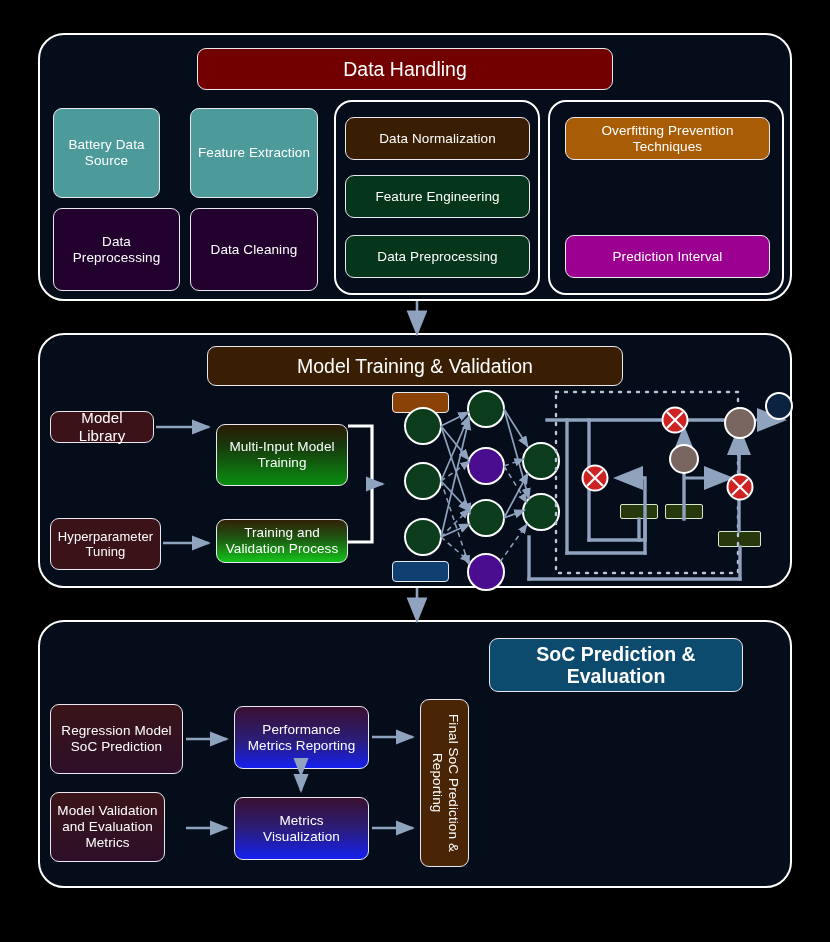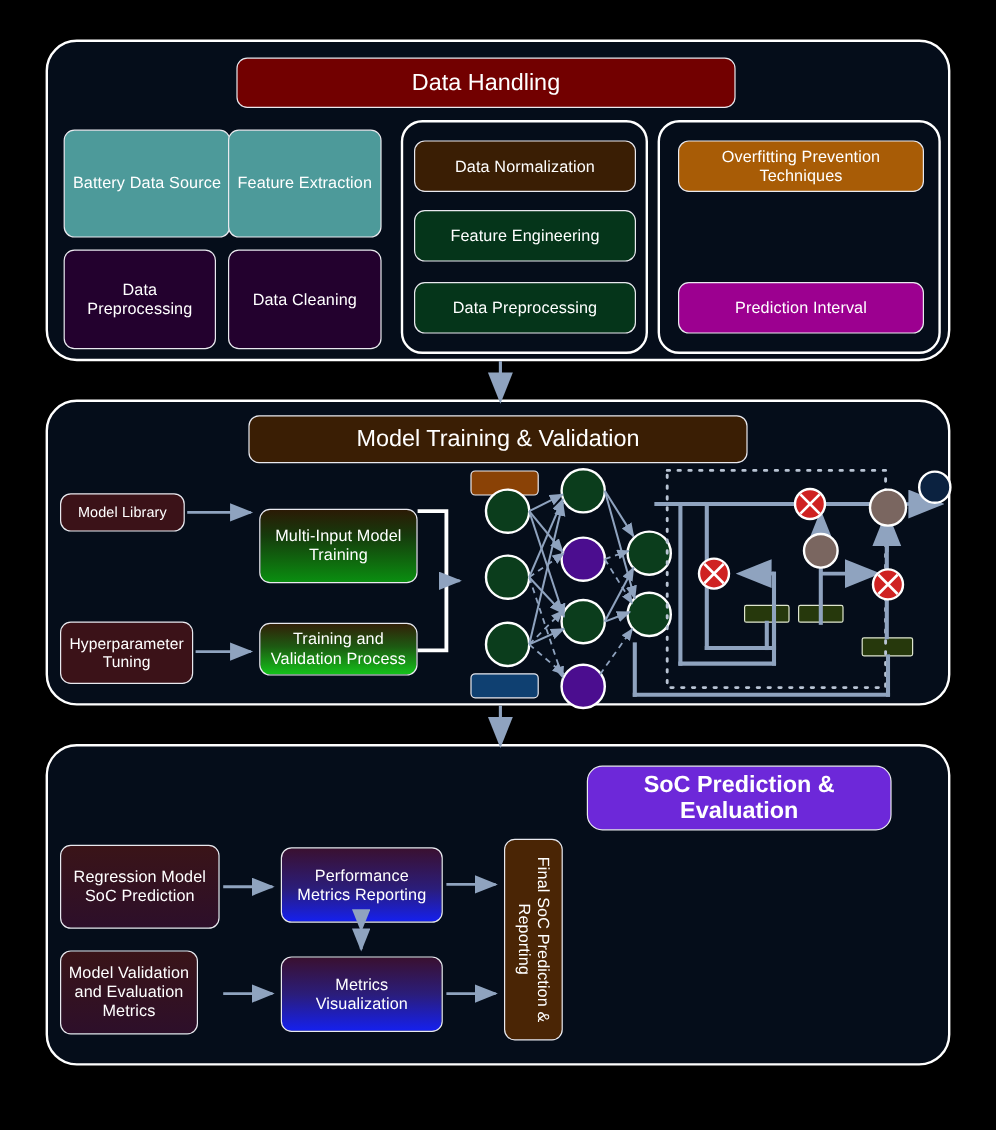--- a/index.html
+++ b/index.html
@@ -50,21 +50,21 @@
   }
 
   
   .c-darkred   {background:#720000;text-align:center;}
   .c-teal      {background:#4d9a9a;}
   .c-darkpurple{background:#23012e;}
   .c-brown     {background:#3a1e04;}
   .c-darkgreen {background:#05351a;}
   .c-orange    {background:#a85c06;}
   .c-magenta   {background:#9c0090;}
-  .c-slate     {background:#6d28d9;font-weight:bold;border-radius:13px;}
+  .c-slate     {background:#0c4a6e;font-weight:bold;}
   .c-maroonbox {background:#3b1218;}
   .c-navybrown {background:#4a2505;}
 
   
   .g-greenfade{background:linear-gradient(180deg,#2b1a05 0%,#163a0c 35%,#0a8e10 100%);}
   .g-greenfade2{background:linear-gradient(180deg,#322008 0%,#1d5a12 45%,#14c21a 100%);}
   .g-purpleblue{background:linear-gradient(180deg,#3a1030 0%,#2b1d7a 55%,#1520ee 100%);}
   .g-purpleblue2{background:linear-gradient(180deg,#3a1030 0%,#2b1d7a 50%,#1520ee 100%);}
   .g-maroonfade{background:linear-gradient(180deg,#3a1418 0%,#2d0f2a 100%);}
 
@@ -82,39 +82,39 @@
 </head>
 <body>
 
 <div id="root">
 
   <div class="section" style="left:38px;top:33px;width:754px;height:268px;">
   </div>
 
   <div class="title-box c-darkred" style="left:197px;top:48px;width:416px;height:42px;">Data Handling</div>
 
-  <div class="box c-teal" style="left:53px;top:108px;width:139px;height:90px;">Battery Data Source</div>
+  <div class="box c-teal" style="left:53px;top:108px;width:107px;height:90px;">Battery Data Source</div>
   <div class="box c-teal" style="left:190px;top:108px;width:128px;height:90px;">Feature Extraction</div>
   <div class="box c-darkpurple" style="left:53px;top:208px;width:127px;height:83px;">Data Preprocessing</div>
   <div class="box c-darkpurple" style="left:190px;top:208px;width:128px;height:83px;">Data Cleaning</div>
 
   <div class="group" style="left:334px;top:100px;width:206px;height:195px;"></div>
   <div class="box c-brown" style="left:345px;top:117px;width:185px;height:43px;">Data Normalization</div>
   <div class="box c-darkgreen" style="left:345px;top:175px;width:185px;height:43px;">Feature Engineering</div>
   <div class="box c-darkgreen" style="left:345px;top:235px;width:185px;height:43px;">Data Preprocessing</div>
 
   <div class="group" style="left:548px;top:100px;width:236px;height:195px;"></div>
   <div class="box c-orange" style="left:565px;top:117px;width:205px;height:43px;">Overfitting Prevention Techniques</div>
   <div class="box c-magenta" style="left:565px;top:235px;width:205px;height:43px;">Prediction Interval</div>
 
   <div class="section" style="left:38px;top:333px;width:754px;height:255px;"></div>
 
   <div class="title-box c-brown" style="left:207px;top:346px;width:416px;height:40px;">Model Training &amp; Validation</div>
 
-  <div class="box c-maroonbox" style="left:50px;top:411px;width:104px;height:32px;font-size:12px;">Model Library</div>
+  <div class="box c-maroonbox" style="left:50px;top:411px;width:104px;height:32px;font-size:15px;">Model Library</div>
   <div class="box g-greenfade" style="left:216px;top:400px;width:132px;height:62px;margin-top:24px;">Multi-Input Model Training</div>
   <div class="box c-maroonbox" style="left:50px;top:518px;width:111px;height:52px;font-size:13px;">Hyperparameter Tuning</div>
   <div class="box g-greenfade2" style="left:216px;top:519px;width:132px;height:44px;">Training and Validation Process</div>
 
   <div class="box" style="left:392px;top:392px;width:57px;height:21px;background:#8a4206;border-radius:4px;"></div>
   <div class="box" style="left:392px;top:561px;width:57px;height:21px;background:#0f4071;border-radius:4px;"></div>
 
   <div class="box" style="left:620px;top:504px;width:38px;height:15px;background:#26380c;border-radius:2px;border:1.4px solid #dfe6cf;"></div>
   <div class="box" style="left:665px;top:504px;width:38px;height:15px;background:#26380c;border-radius:2px;border:1.4px solid #dfe6cf;"></div>
   <div class="box" style="left:718px;top:531px;width:43px;height:16px;background:#26380c;border-radius:2px;border:1.4px solid #dfe6cf;"></div>

